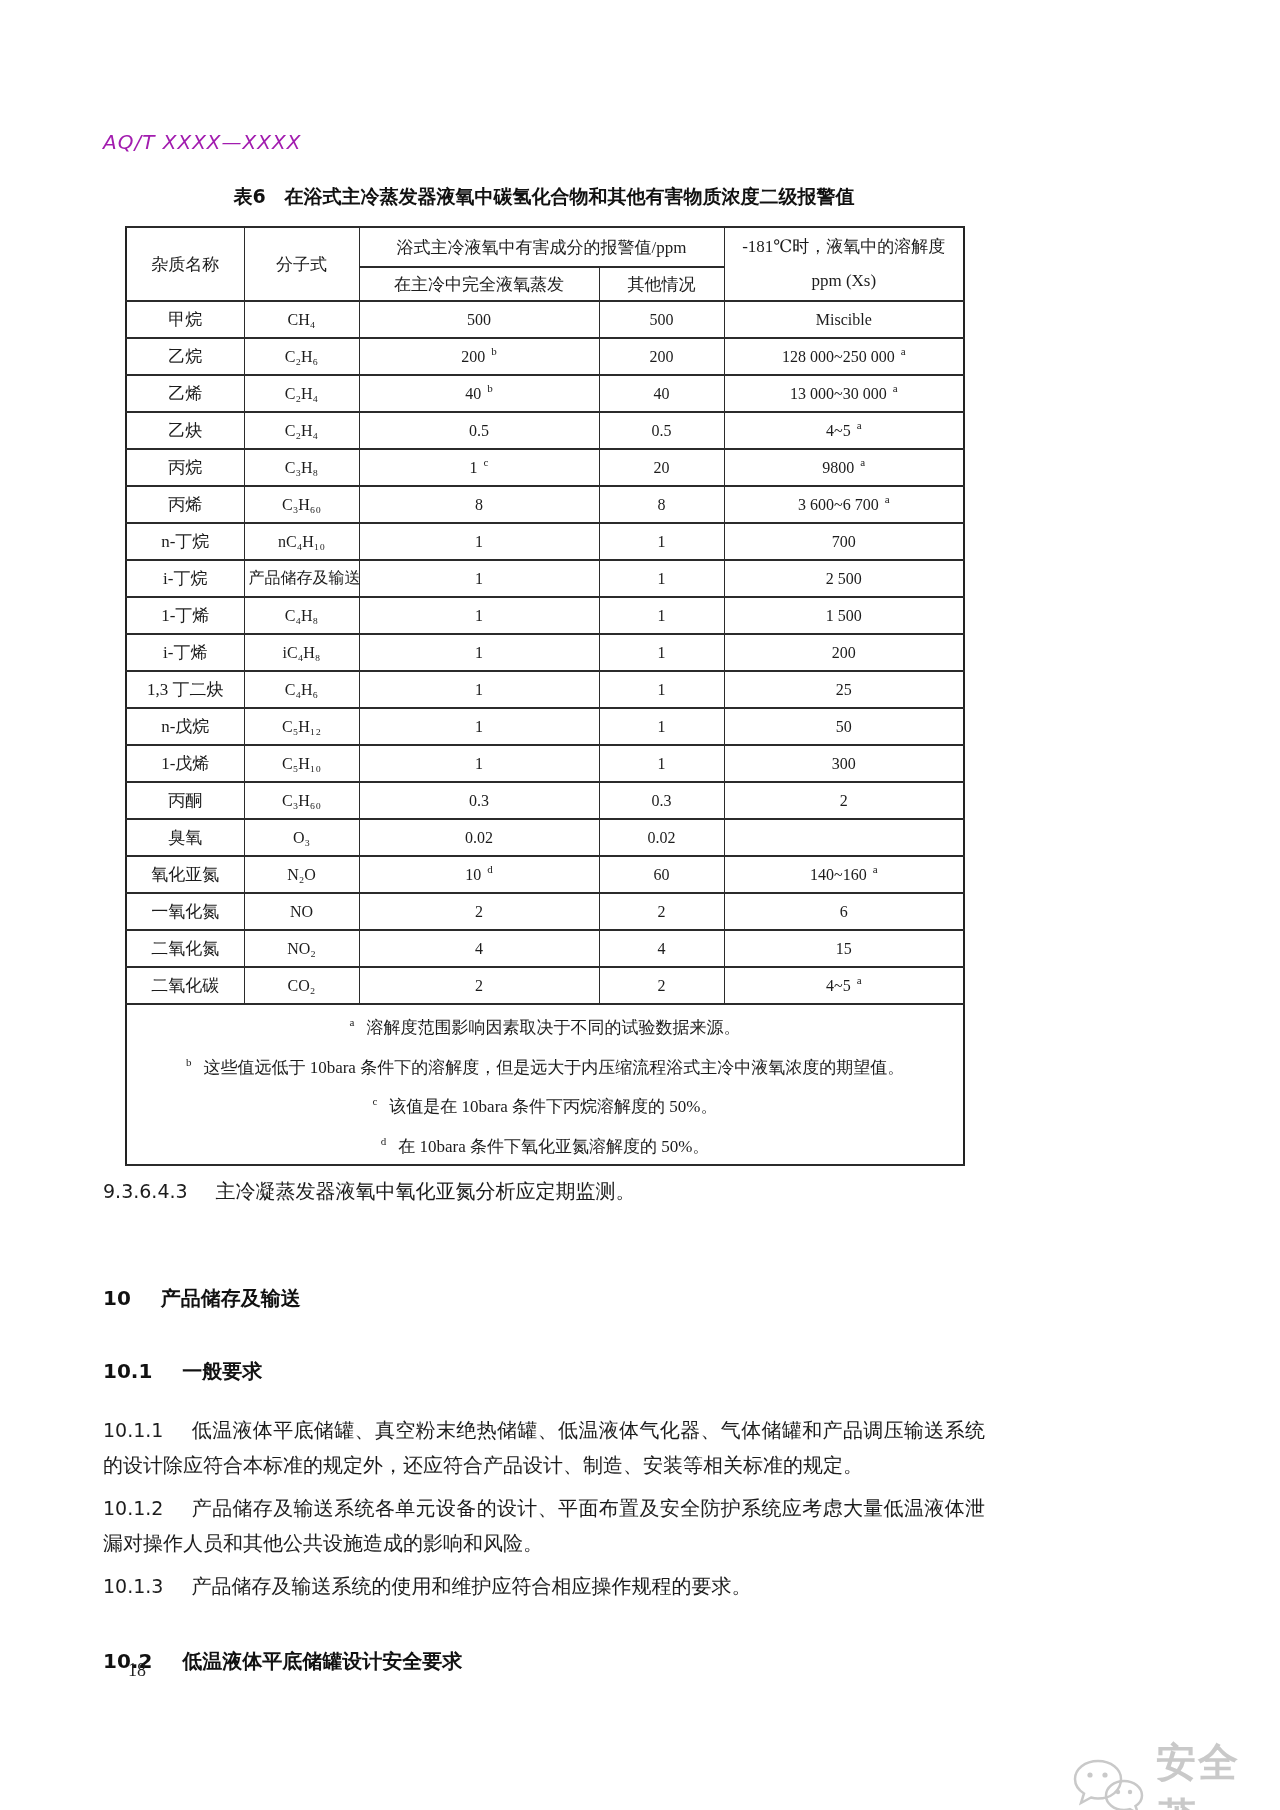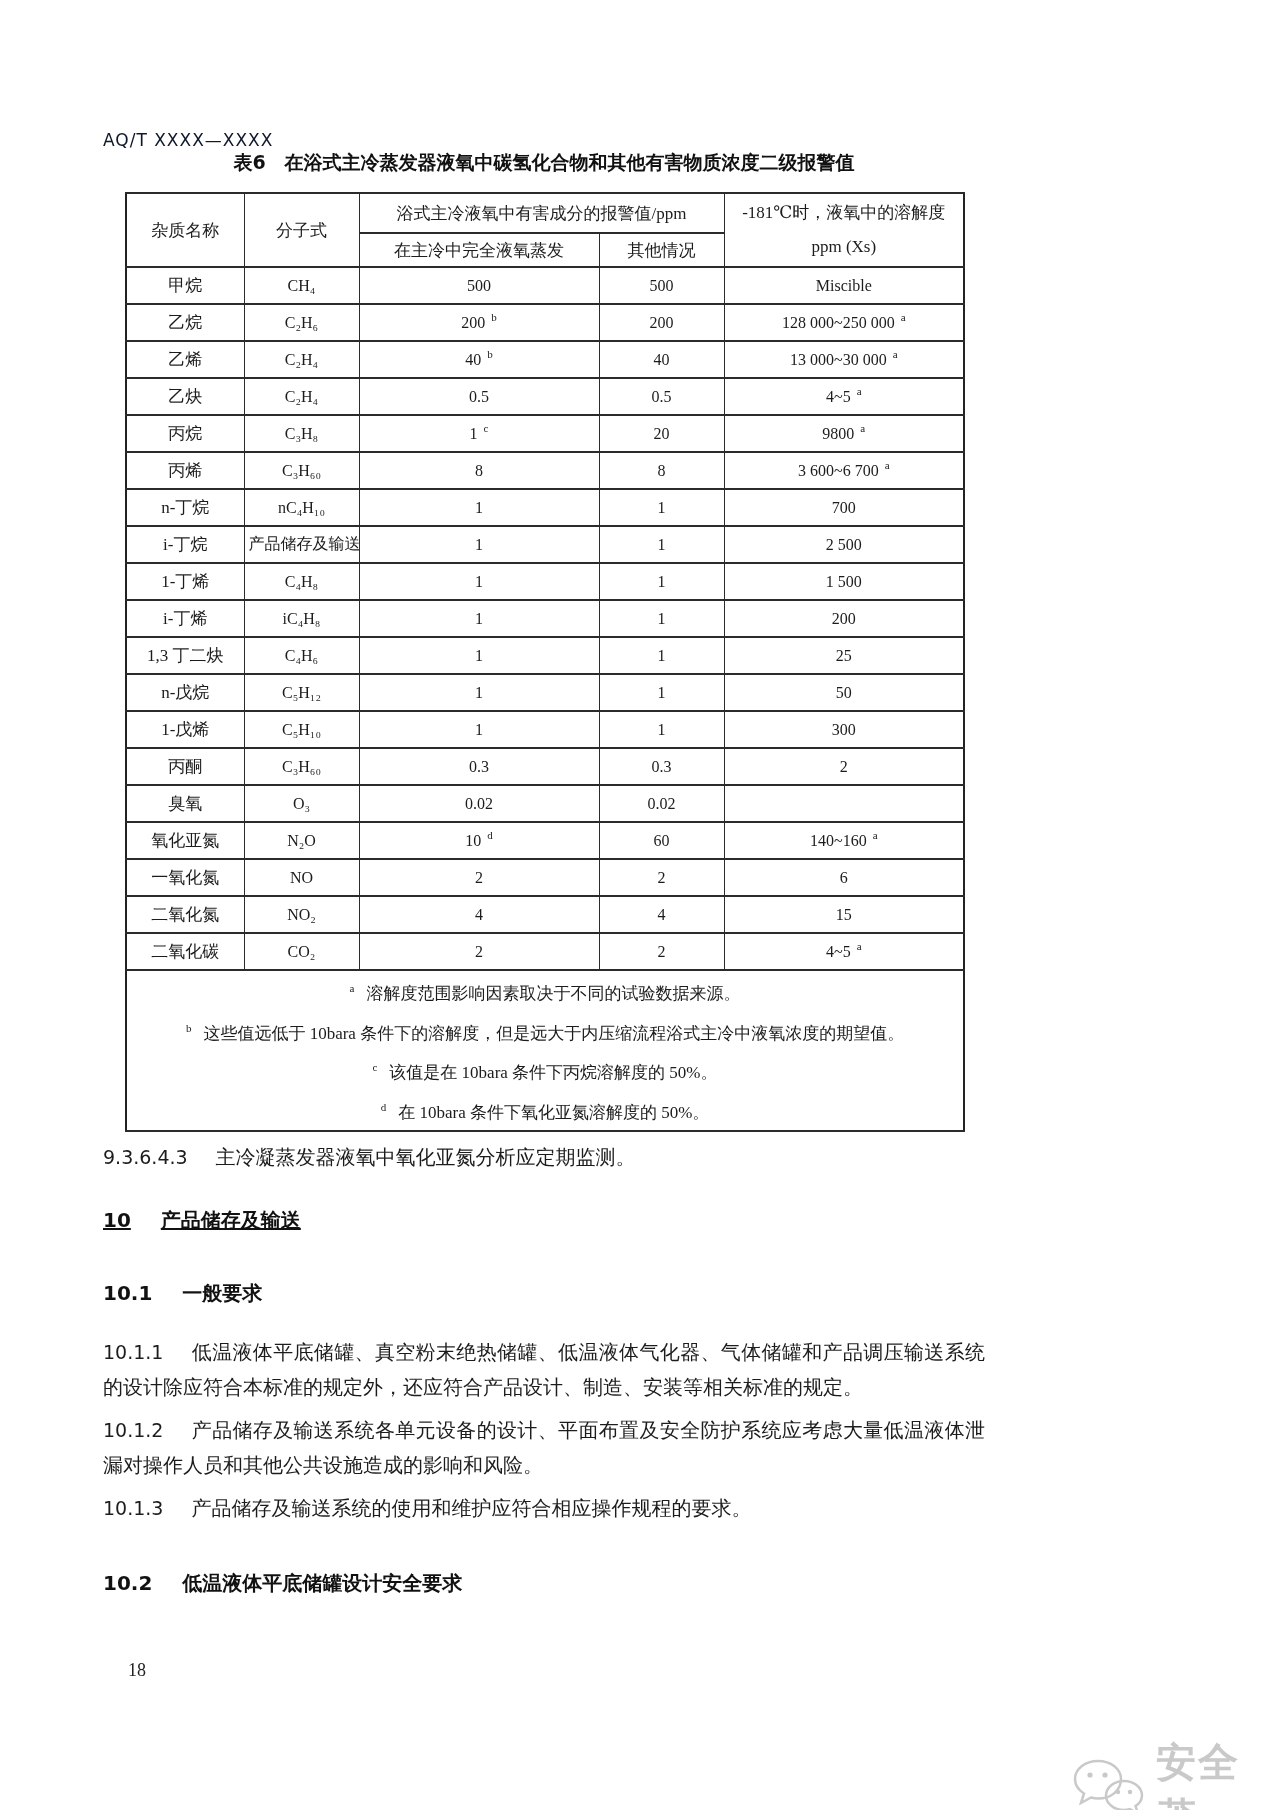--- a/index.html
+++ b/index.html
@@ -13,25 +13,27 @@
     color:#1c1c1c;
   }
   .content{
     position:absolute;
     left:103px;
     top:130px;
     width:882px;
   }
   .doc-number{
     font-family:"DejaVu Sans","Liberation Sans",sans-serif;
-    font-size:17px;
+    font-size:20px;
     letter-spacing:1px;
-    color:#0f172a;
+    color:#a21caf;
+    font-style:italic;
   }
   .table-title{
+    margin-top:30px;
     text-align:center;
     font-family:"DejaVu Sans","Liberation Sans",sans-serif;
     font-weight:bold;
     font-size:19px;
     color:#111;
   }
   table.impurity{
     border-collapse:collapse;
     table-layout:fixed;
     width:838px;
@@ -99,21 +101,21 @@
   }
   .p-first{margin-top:10px;}
   .p-gap{margin-top:8px;}
   .heading{
     font-family:"DejaVu Sans","Liberation Sans",sans-serif;
     font-weight:bold;
     font-size:20px;
     color:#111;
   }
   .heading .num{margin-right:30px;font-weight:bold;}
-  .h-l1{margin-top:32px;text-decoration:underline;}
+  .h-l1{margin-top:76px;}
   .h-l2{margin-top:46px;}
   .h-l2b{margin-top:44px;}
   .body-after-h{margin-top:28px;}
   .page-number{
     position:absolute;
     left:128px;
     top:1660px;
     font-size:18px;
     font-family:"Liberation Serif",serif;
     color:#222;

